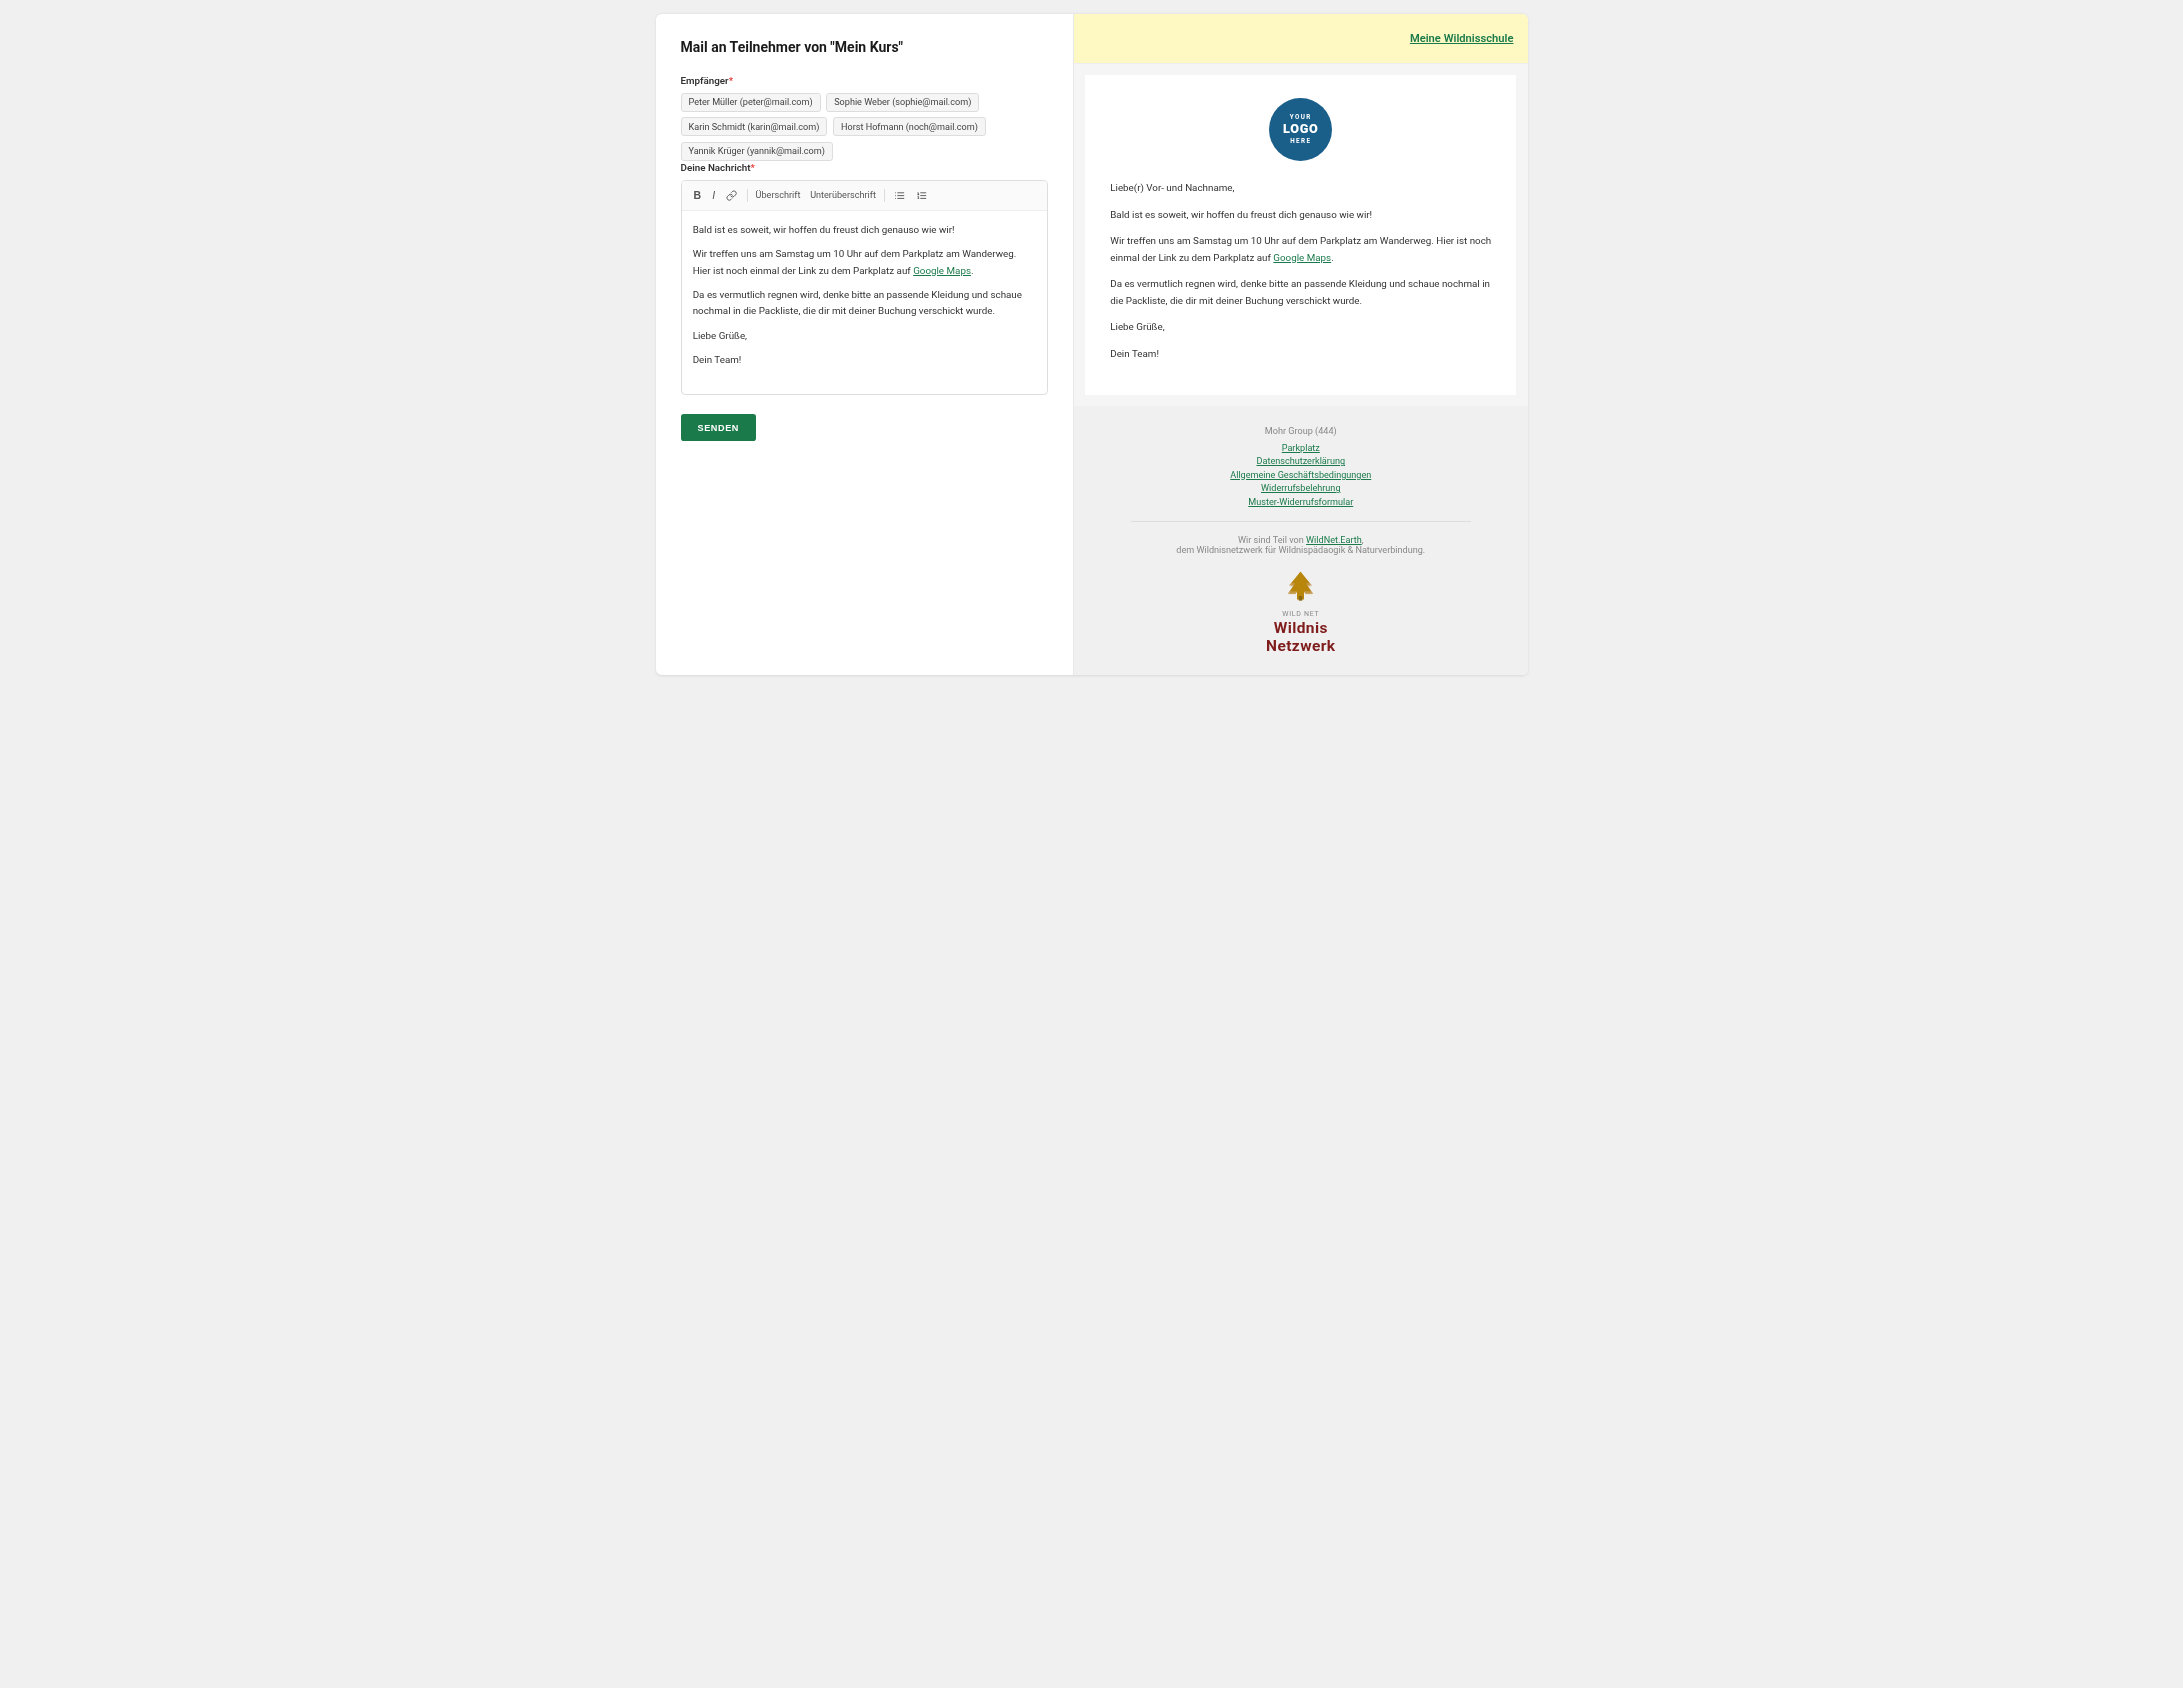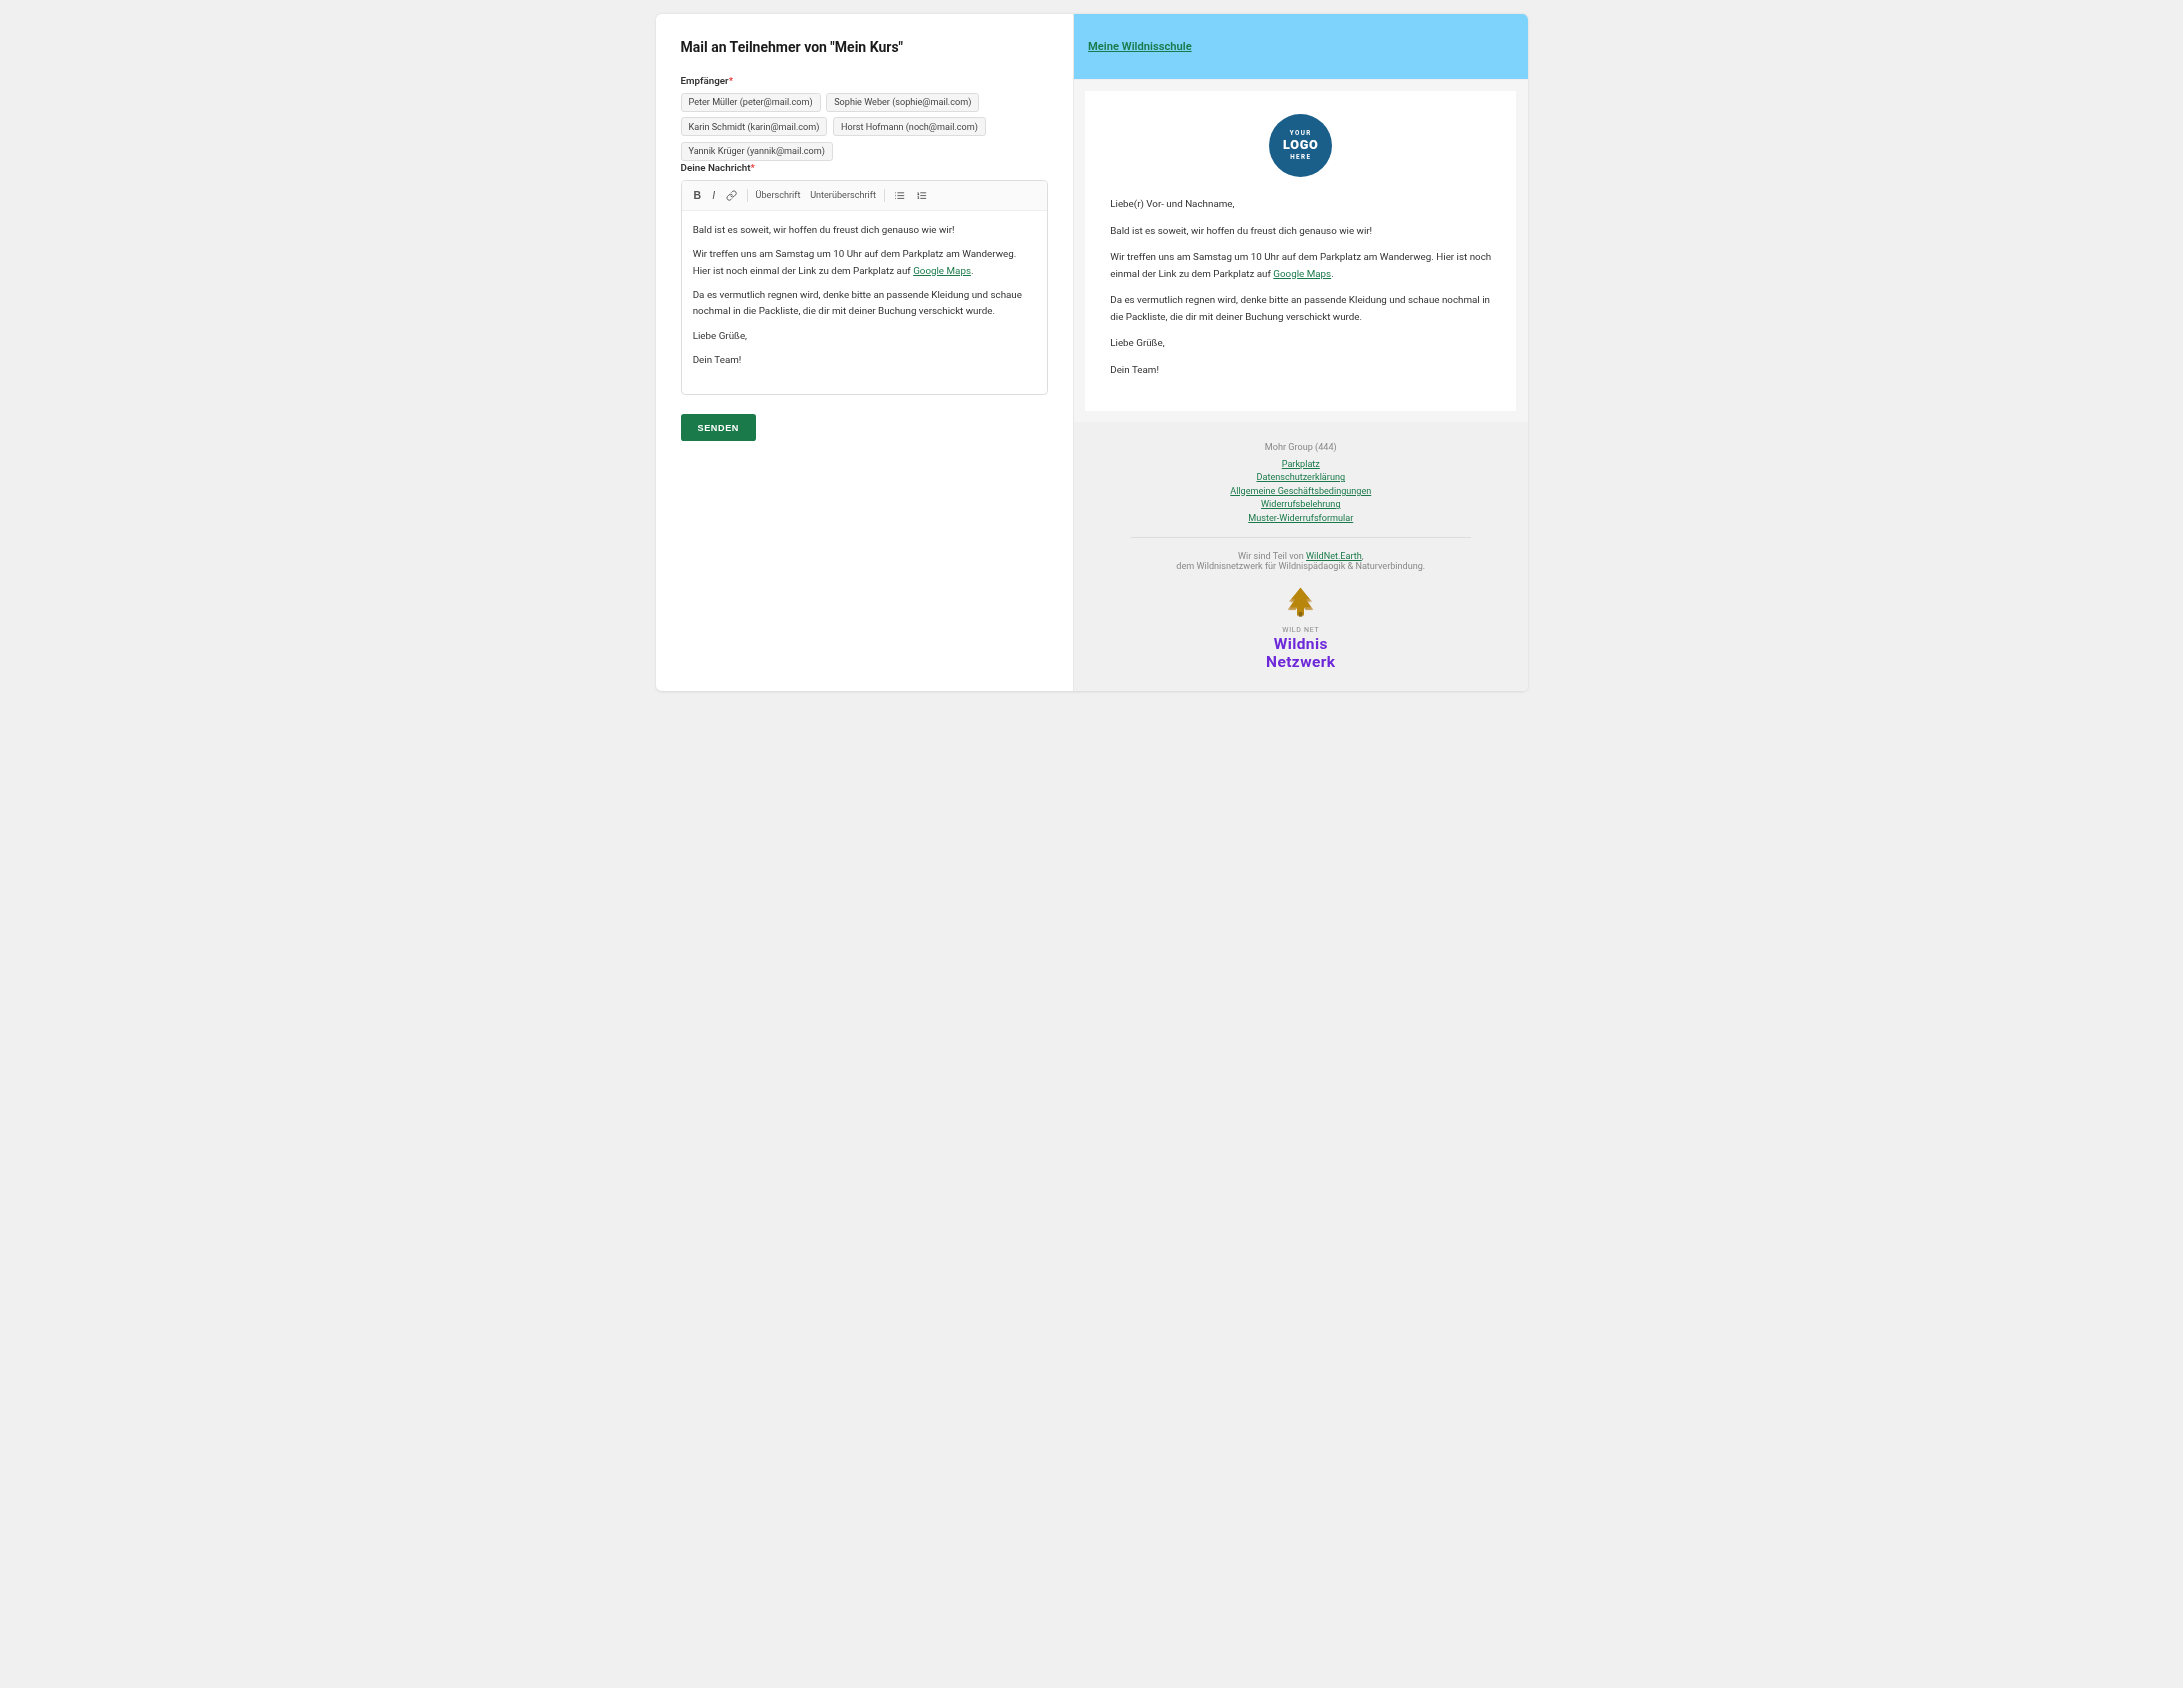--- a/index.html
+++ b/index.html
@@ -129,23 +129,23 @@
     }
 
     
     .right-panel {
       flex: 1;
       background: #f5f5f5;
       display: flex;
       flex-direction: column;
     }
     .preview-header {
-      background: #7dd3fc;
-      text-align: left;
-      padding: 26px 14px;
+      background: #fef9c3;
+      text-align: right;
+      padding: 18px 14px;
       border-bottom: 0.7px solid #eee;
     }
     .preview-site-name {
       color: #1a7a4a;
       font-size: 11.2px;
       font-weight: 600;
       text-decoration: underline;
       cursor: pointer;
     }
     .preview-email-body {
@@ -227,21 +227,21 @@
       margin-top: 4.2px;
       flex-direction: column;
     }
     .tree-icon {
       width: 35px;
       height: 35px;
     }
     .wildnis-text {
       font-size: 15.5px;
       font-weight: 700;
-      color: #6d28d9;
+      color: #7f1d1d;
       letter-spacing: 0.4px;
     }
     .wildnis-sub {
       font-size: 7px;
       color: #888;
       letter-spacing: 0.7px;
       text-transform: uppercase;
       display: block;
       margin-bottom: 1.4px;
     }

